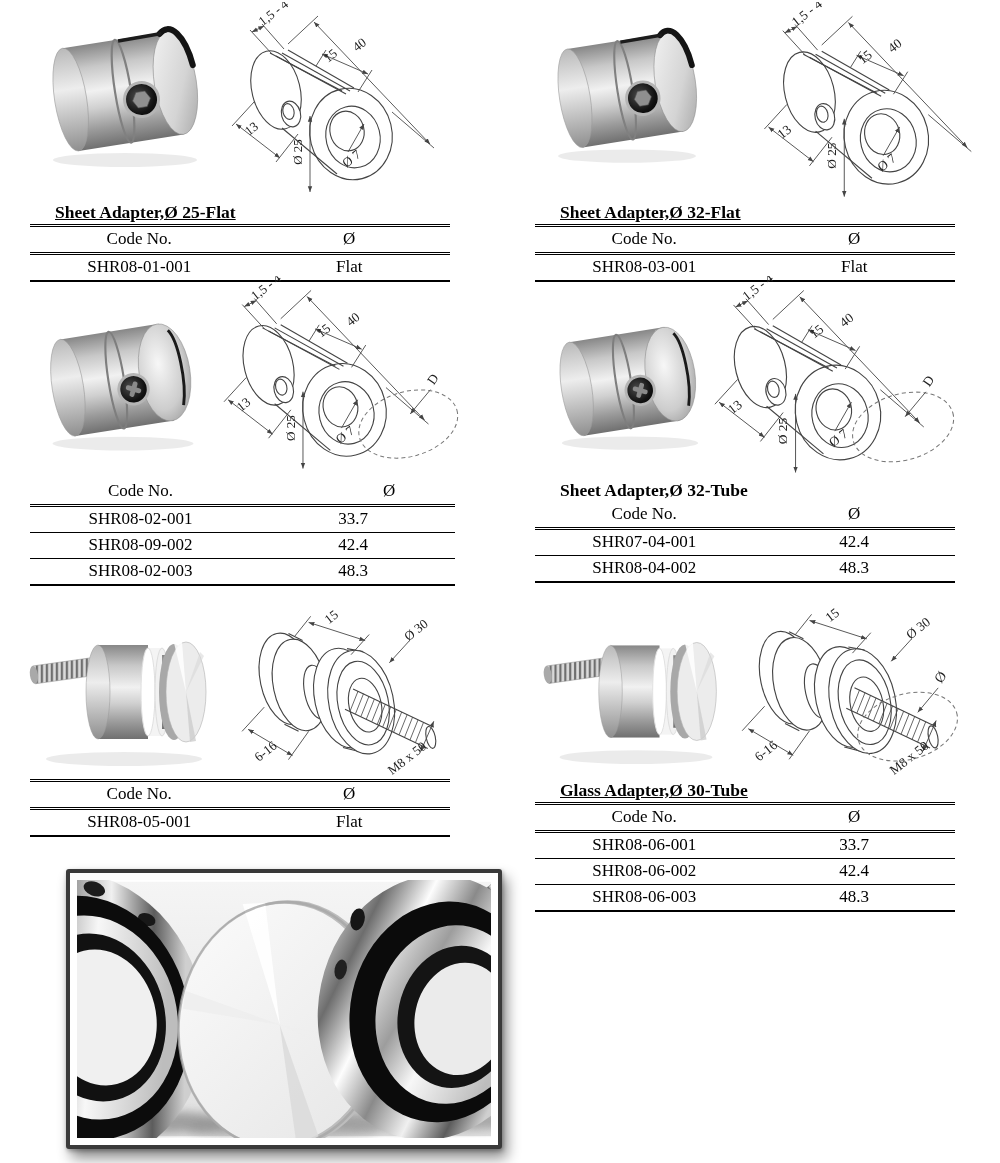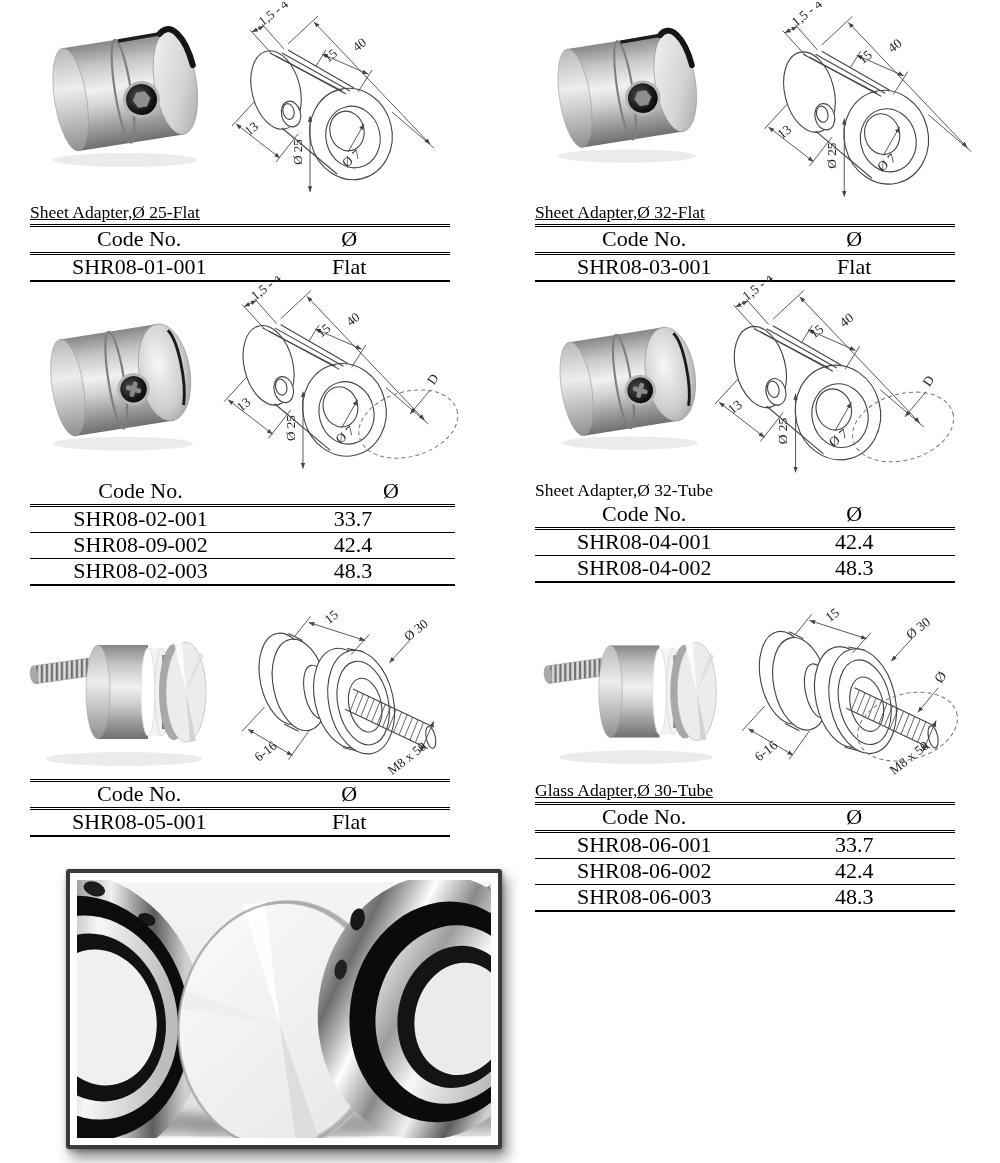--- a/index.html
+++ b/index.html
@@ -1,22 +1,22 @@
 <!DOCTYPE html>
 <html><head>
 <meta charset="utf-8">
 <style>
   html,body{margin:0;padding:0;background:#fff;}
   .page{position:relative;width:1000px;height:1163px;background:#fff;overflow:hidden;
         font-family:"Liberation Serif",serif;color:#000;}
   .abs{position:absolute;}
-  .sec-title{font-weight:normal;font-size:17.5px;line-height:23px;white-space:nowrap;}
+  .sec-title{font-weight:bold;font-size:17.5px;line-height:23px;white-space:nowrap;margin-left:25px;}
   .sec-title.u{text-decoration:underline;}
   table.tbl{width:100%;border-collapse:collapse;}
-  table.tbl td{text-align:center;font-size:22px;padding:2px 0 3px;line-height:20px;}
+  table.tbl td{text-align:center;font-size:17px;padding:2px 0 3px;line-height:20px;}
   table.tbl.t-top{border-top:3px double #000;}
   table.tbl thead tr{border-bottom:3px double #000;}
   table.tbl tbody tr{border-bottom:1.5px solid #000;}
   table.tbl tbody tr:last-child{border-bottom:2.2px solid #000;}
   td.dia.shift{text-align:left;padding-left:132px;}
   .bigframe{position:absolute;left:66px;top:869px;width:414px;height:258px;
             border:4px solid #3a3a3a;border-radius:3px;background:#fff;padding:7px;
             box-shadow:5px 9px 14px rgba(0,0,0,.45),1px 2px 4px rgba(0,0,0,.3);}
   svg{display:block;}
 </style>
@@ -361,21 +361,21 @@
           <col style="width:48%">
         </colgroup>
     <thead>
           <tr>
       <td class="code">Code No.</td>
       <td class="dia">Ø</td>
     </tr>
         </thead>
     <tbody>
       <tr>
-        <td>SHR08-04-001</td>
+        <td>SHR07-04-001</td>
         <td>42.4</td>
           </tr>
       <tr>
         <td>SHR08-04-002</td>
         <td>48.3</td>
           </tr>
     </tbody>
   </table>
 </div>
 

